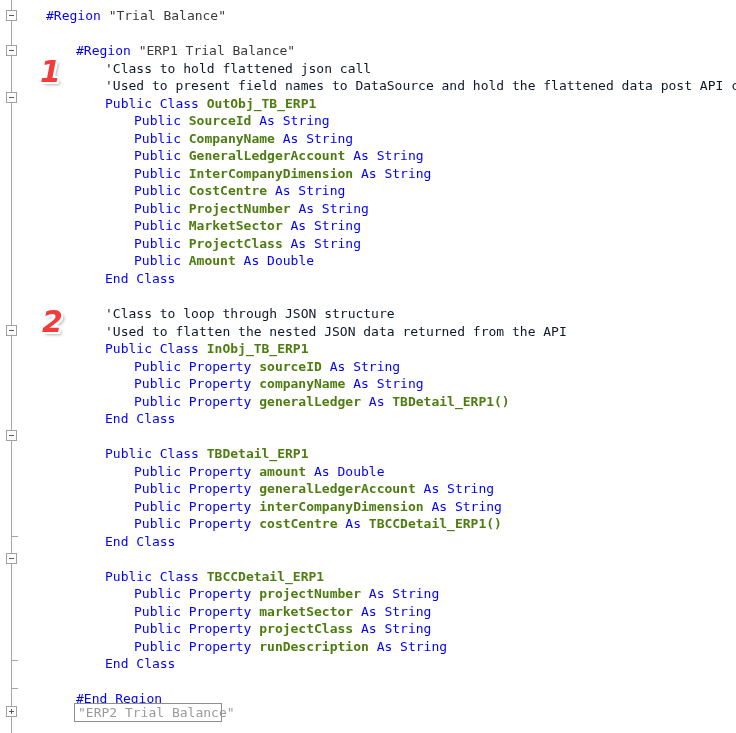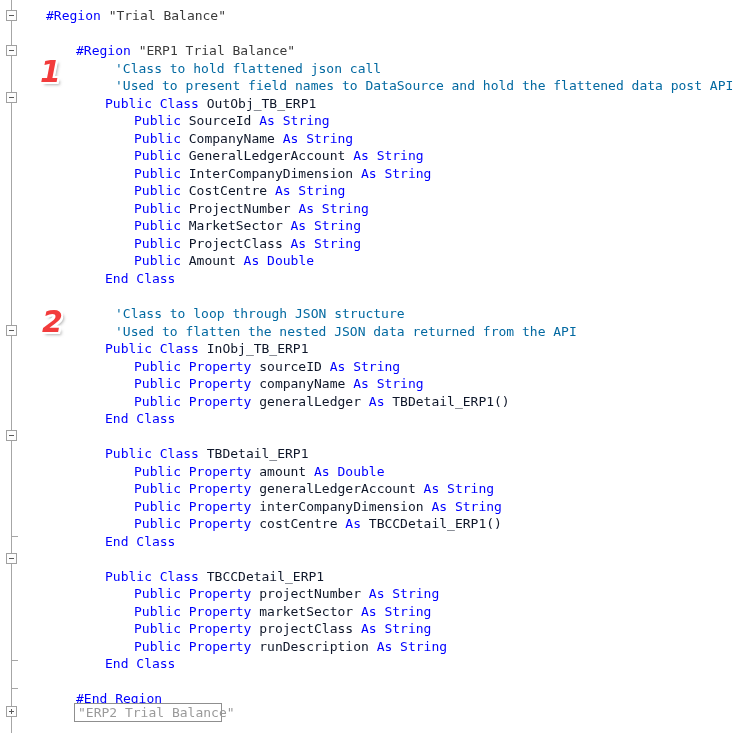--- a/index.html
+++ b/index.html
@@ -80,23 +80,23 @@
     line-height: 17.6px;
     white-space: pre;
   }
   .line {
     position: absolute;
     left: 0;
     height: 17.6px;
     white-space: pre;
   }
   .kw   { color: #0000ff; }
-  .cm   { color: #0369a1; margin-left: 10px; }
+  .cm   { color: #0f172a; }
   .str  { color: #3b3b3b; }
-  .id   { color: #0f172a; }
+  .id   { color: #4d7c0f; font-weight: bold; }
   .pre  { color: #0000ff; }
 
   
   .collapsed-chip {
     position: absolute;
     border: 1px solid #8f8f8f;
     background: #ffffff;
     color: #9a9a9a;
     font-size: 13px;
     line-height: 15px;

